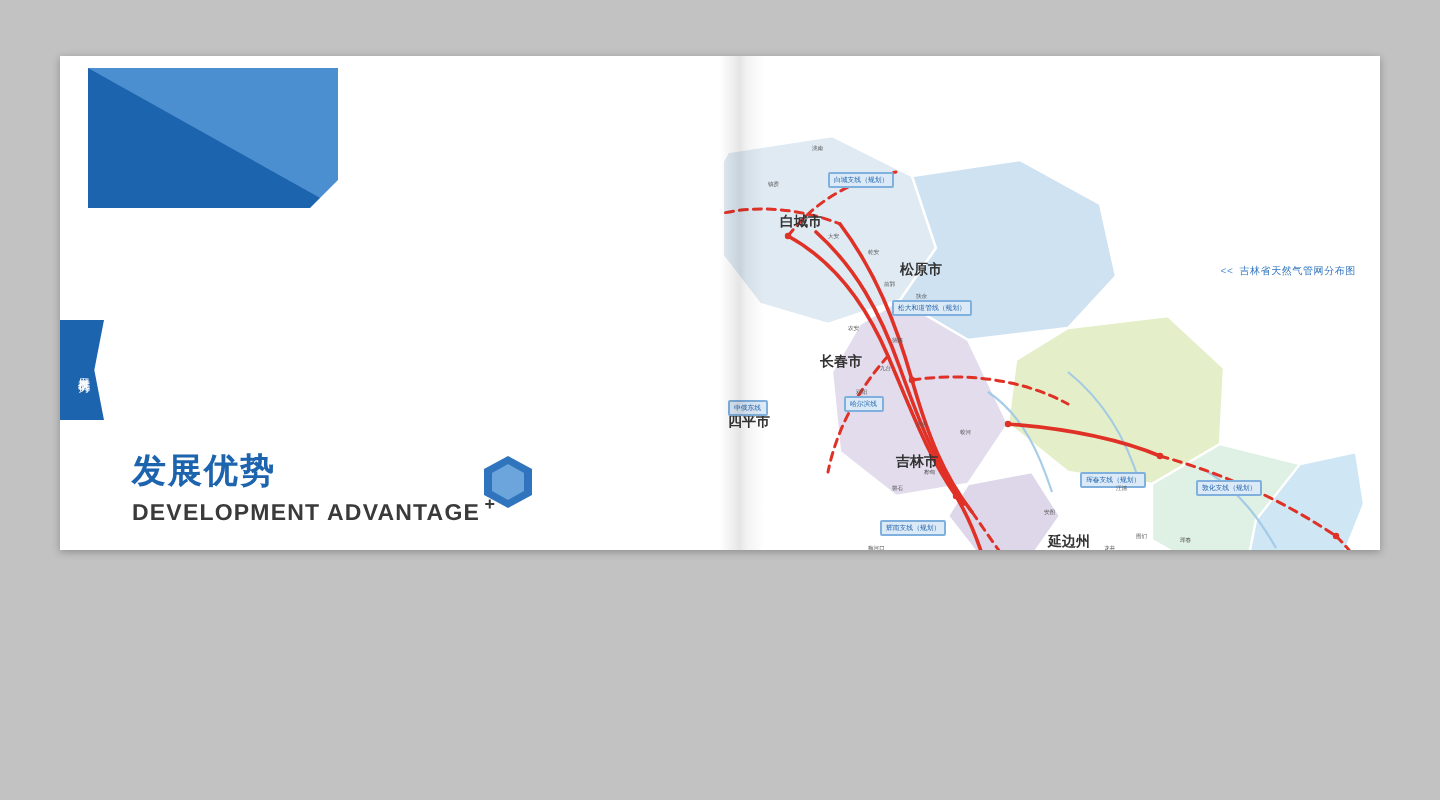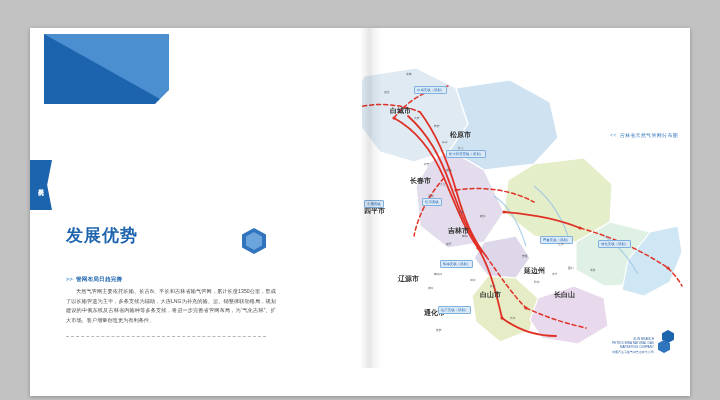--- a/index.html
+++ b/index.html
@@ -3,21 +3,21 @@
 <meta charset="utf-8">
 <style>
   html,body{margin:0;padding:0;}
   body{
     width:720px;height:400px;overflow:hidden;
     background:#c2c2c2;
     font-family:"Liberation Sans","DejaVu Sans",sans-serif;
     position:relative;
   }
   .spread{
-    position:absolute;left:30px;top:28px;width:660px;height:368px;
+    position:absolute;left:30px;top:28px;width:660px;height:247px;
     background:#ffffff;overflow:hidden;
     box-shadow:0 1px 4px rgba(0,0,0,.28);
   }
   
   .tl-shape{position:absolute;left:14px;top:6px;width:125px;height:70px;overflow:hidden;}
   .tl-shape .dark{position:absolute;inset:0;background:#1d64ae;
     clip-path:polygon(0 0,100% 0,100% 100%,0 100%);}
   .tl-shape .light{position:absolute;inset:0;background:#4b8fd0;
     clip-path:polygon(100% 0,100% 100%,0 0);}
   .tl-shape .notch{position:absolute;right:0;bottom:0;width:0;height:0;
@@ -89,20 +89,23 @@
     <div class="l"></div>
     <div class="r"></div>
   </div>
 
   <div class="side-tab">
     <span>发展优势</span>
   </div>
 
   <div class="title-block">
     <p class="title-cn">发展优势</p>
+    <p class="title-en">
+      <span>DEVELOPMENT ADVANTAGE</span><span class="plus">+</span>
+    </p>
   </div>
 
   <div class="hex-mark">
     <div class="hx"></div>
     <div class="hx2"></div>
   </div>
 
   <div class="body-block">
     <p class="sub-head">
       <span class="arrows">&gt;&gt;</span><span>管网布局日趋完善</span>

